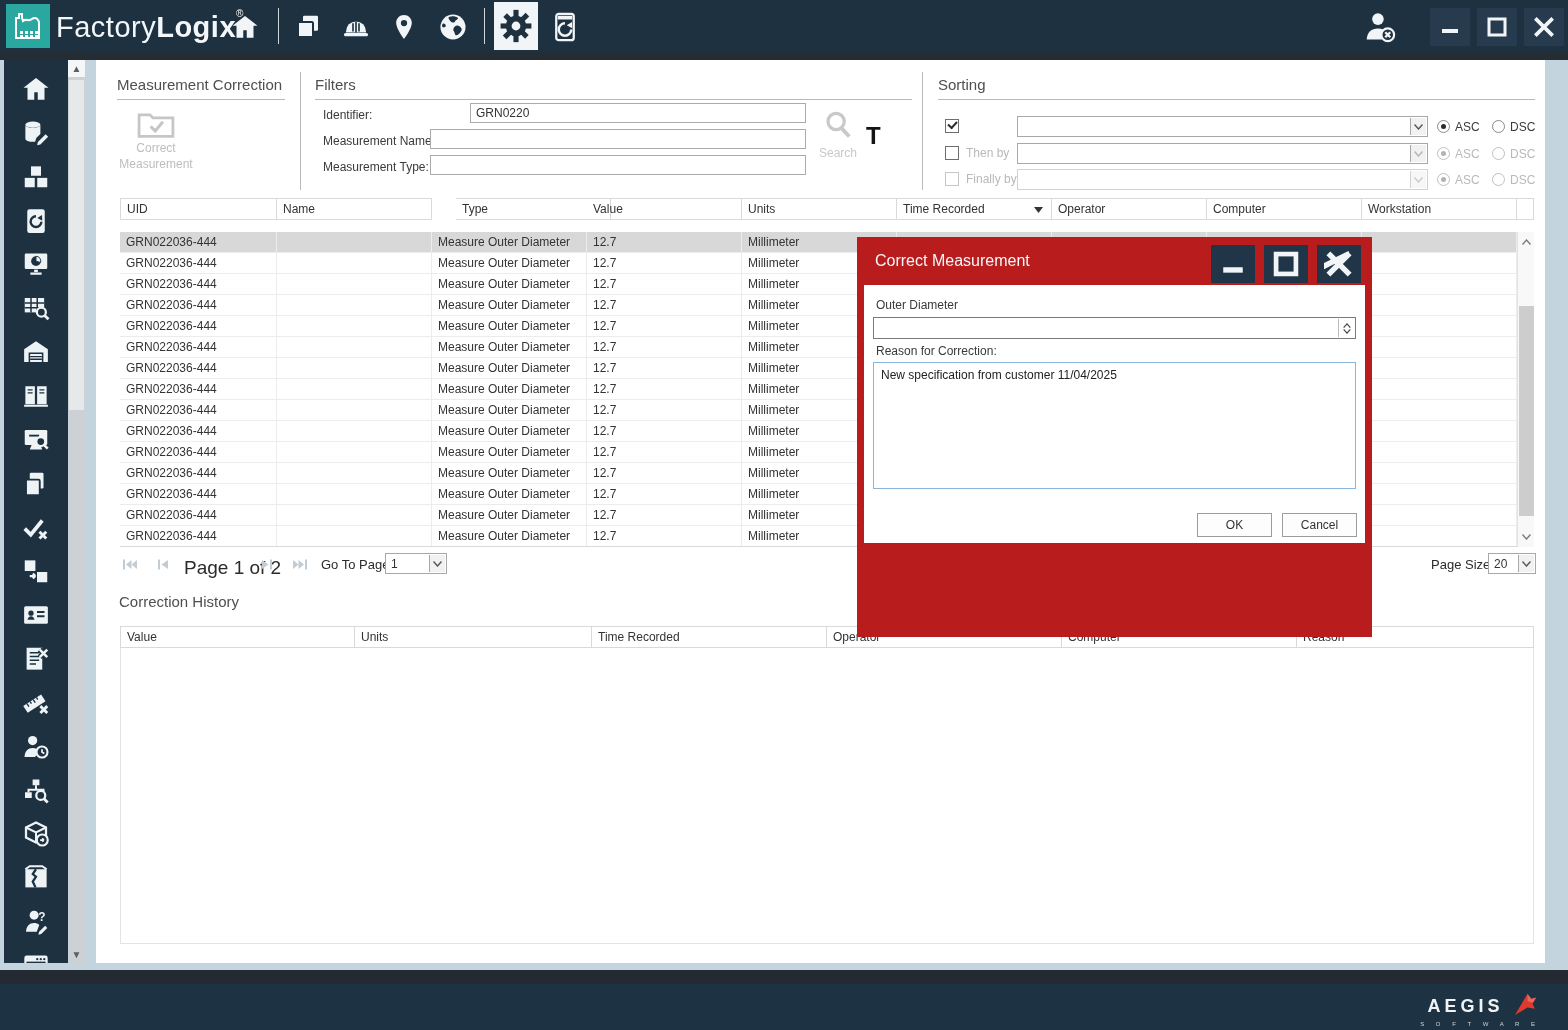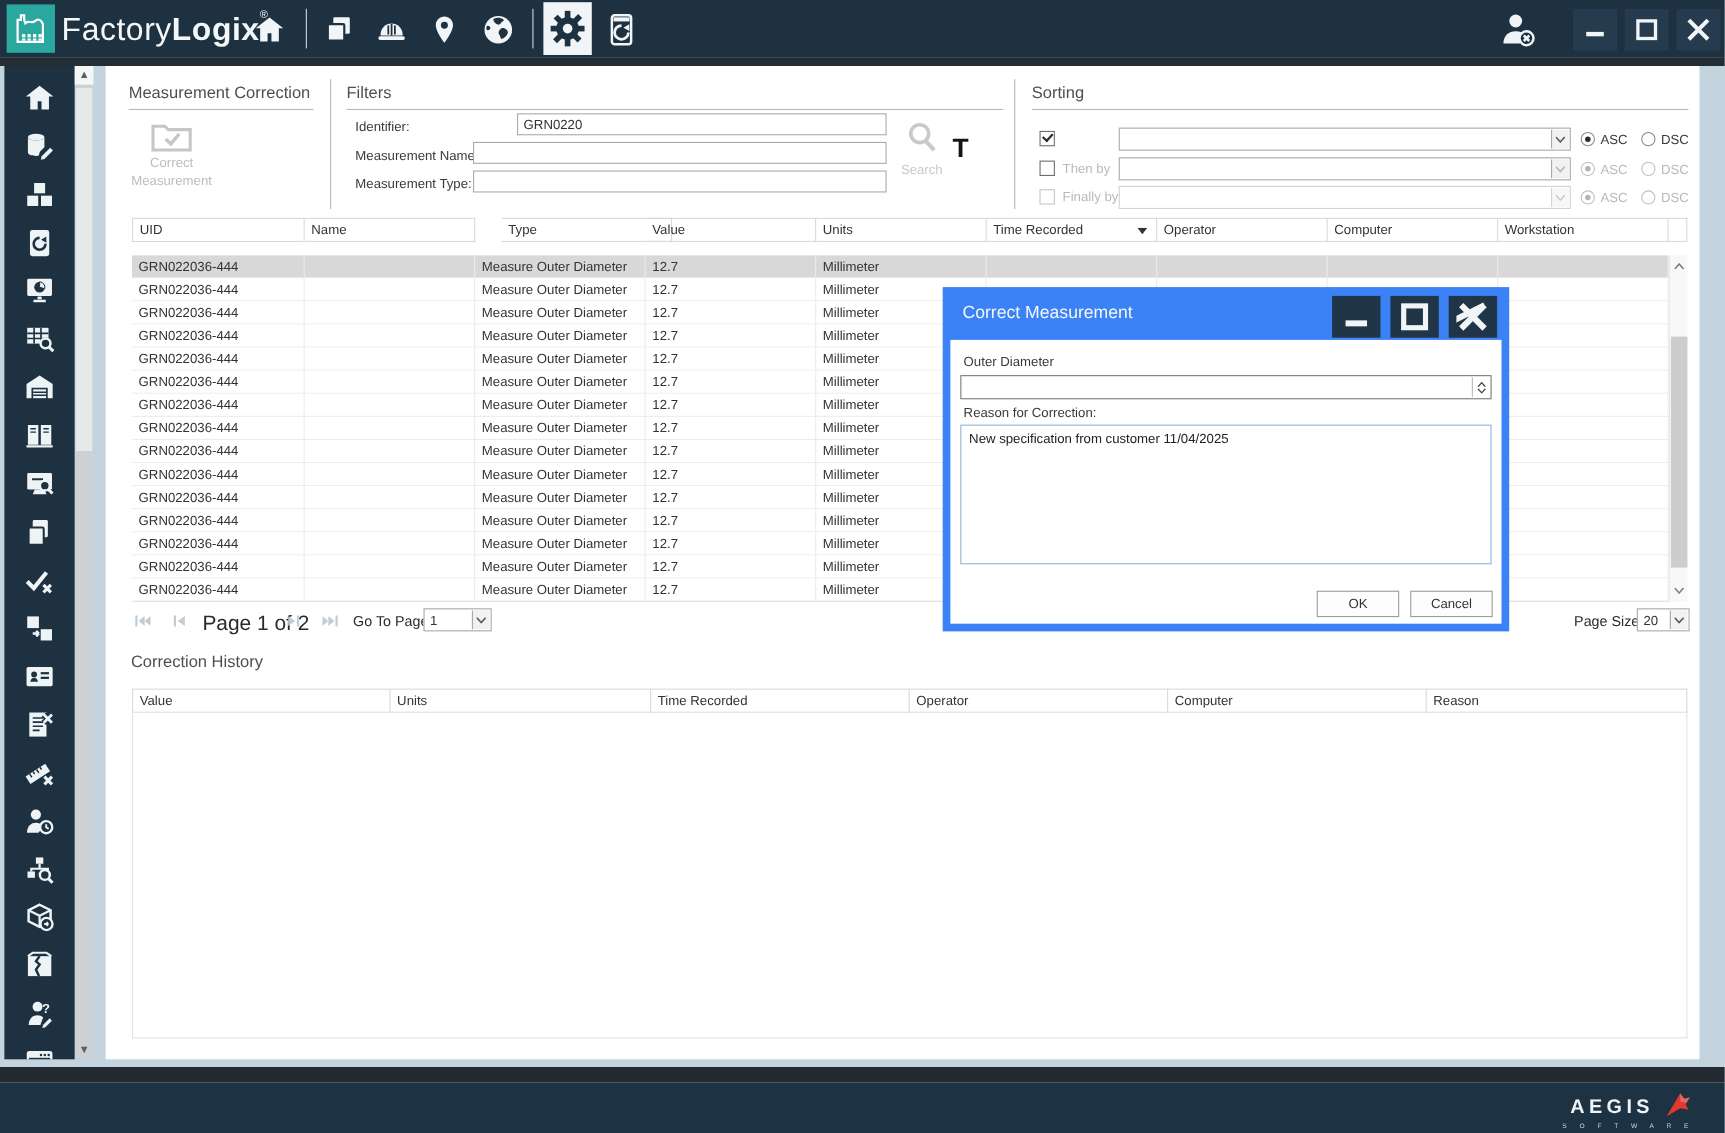--- a/index.html
+++ b/index.html
@@ -64,21 +64,21 @@
   .tcell { position:absolute; top:0; height:21px; font-size:12px; color:#333; padding:3px 0 0 6px; border-right:1px solid #ececec; overflow:hidden; white-space:nowrap; }
   #vscroll { background:#f8f8f8; border-left:1px solid #e3e3e3; }
   .vs-arrow { position:absolute; left:0; width:17px; height:16px; display:flex; align-items:center; justify-content:center; color:#7a7a7a; }
   #vs-thumb { position:absolute; left:1px; width:15px; background:#cdcdcd; }
 
   
   .pgbtn { width:16px; height:16px; display:flex; align-items:center; justify-content:center; }
   .pgbtn svg { display:block; }
 
   
-  #dialog { left:857px; top:237px; width:515px; height:313px; background:#3b82f6; z-index:50;margin-top:24px; }
+  #dialog { left:857px; top:237px; width:515px; height:400px; background:#b91c1c; z-index:50; }
   #dlg-title { position:absolute; left:18px; top:15px; font-size:16px; color:#f4f7f9; font-weight:300; }
   .dlg-winbtn { position:absolute; top:8px; width:44px; height:38px; background:#203648; display:flex; align-items:center; justify-content:center; }
   #dlg-body { position:absolute; left:7px; top:48px; width:501px; height:258px; background:#fff; }
   .dlg-lbl { position:absolute; font-size:12px; color:#3a3a3a; }
   #spinner { position:absolute; left:9px; top:32px; width:483px; height:22px; border:1px solid #7a7a7a; background:#fff; }
   #spinner .spin { position:absolute; right:1px; top:1px; bottom:1px; width:16px; border-left:1px solid #bbb; display:flex; flex-direction:column; align-items:center; justify-content:center; gap:1px; color:#444; }
   #reason { position:absolute; left:9px; top:77px; width:483px; height:127px; border:1px solid #8ab6dd; font-size:12px; color:#222; padding:5px 7px; resize:none; font-family:inherit; outline:none; }
   .dlg-btn { position:absolute; top:228px; width:75px; height:24px; background:#fdfdfd; border:1px solid #9c9c9c; font-size:12px; color:#333; text-align:center; padding-top:4px; cursor:default; }
 
   

